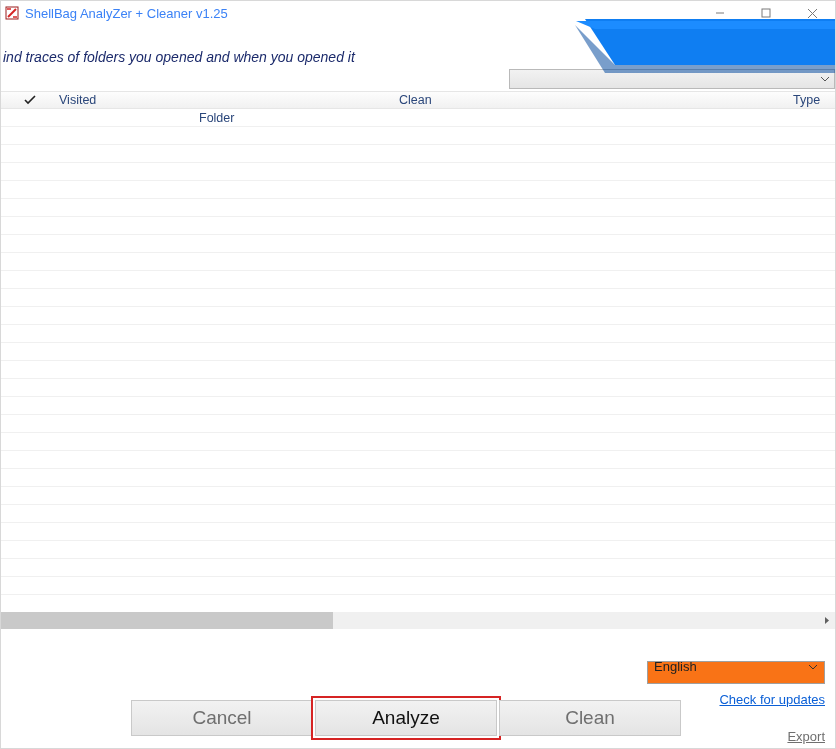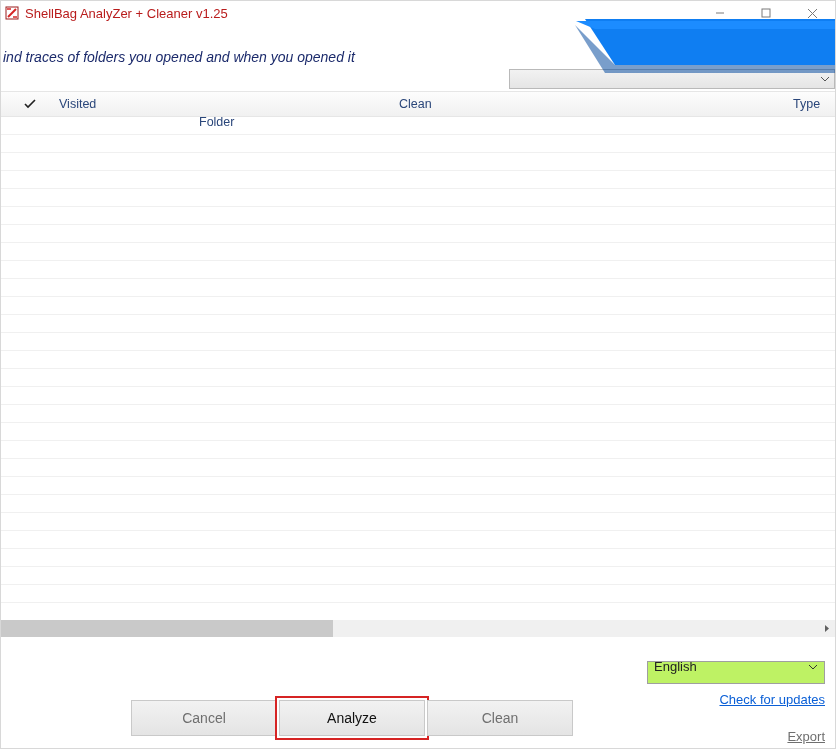--- a/index.html
+++ b/index.html
@@ -12,21 +12,21 @@
     color: #222;
     overflow: hidden;
   }
   .window { width: 836px; height: 749px; position: relative; border: 1px solid #d8d8d8; }
 
   
   .titlebar {
     height: 24px;
     display: flex; align-items: center;
     padding-left: 4px;
-    color: #b91c1c;
+    color: #3b82f6;
     font-size: 13px;
     position: relative;
   }
   .titlebar .icon {
     width: 14px; height: 14px;
     margin-right: 6px;
     display: inline-block;
   }
   .titlebar .controls {
     position: absolute; right: 0; top: 0;
@@ -73,21 +73,21 @@
     border: 1px solid #b9b9b9;
     background: linear-gradient(#f2f2f2,#e5e5e5);
   }
   .filter-select .chevron {
     float: right; width: 18px; height: 100%;
     display: flex; align-items: center; justify-content: center;
   }
 
   
   .colheaders {
-    height: 26px;
+    height: 18px;
     background: linear-gradient(#fdfdfd,#f1f1f1);
     border-top: 1px solid #e6e6e6;
     border-bottom: 1px solid #e6e6e6;
     display: flex;
     align-items: center;
     color: #2a467a;
     font-size: 12.5px;
   }
   .col { padding-left: 8px; }
   .col.check { width: 50px; display:flex; align-items:center; justify-content:center; }
@@ -132,40 +132,40 @@
     left: 0; right: 0; bottom: 0;
     height: 93px;
     padding: 6px 10px 10px 10px;
   }
   .lang-row {
     display: flex; justify-content: flex-end;
   }
   .lang-select {
     width: 178px; height: 23px;
     border: 1px solid #9f9f9f;
-    background: #bef264;
+    background: #f97316;
     display: flex; align-items: center; justify-content: space-between;
     padding: 0 4px 12px 6px;
     font-size: 13px;
     color: #222;
   }
   .lang-select .chev { width: 14px; display:flex; align-items:center; justify-content:center; }
 
   .action-row {
     margin-top: 8px;
     display: flex;
     align-items: center;
   }
   .btns { display: flex; margin-left: 120px; gap: 2px; }
   .btn {
-    width: 146px; height: 36px;
+    width: 182px; height: 36px;
     background: linear-gradient(#f2f2f2,#e4e4e4);
     border: 1px solid #c9c9c9;
     display: flex; align-items: center; justify-content: center;
-    font-size: 14px;
+    font-size: 19px;
     color: #6f6f6f;
   }
   .btn.primary {
     color: #111;
     outline: 2px solid #d62424;
     outline-offset: 2px;
   }
   .links {
     margin-left: auto;
     display: flex; flex-direction: column;

